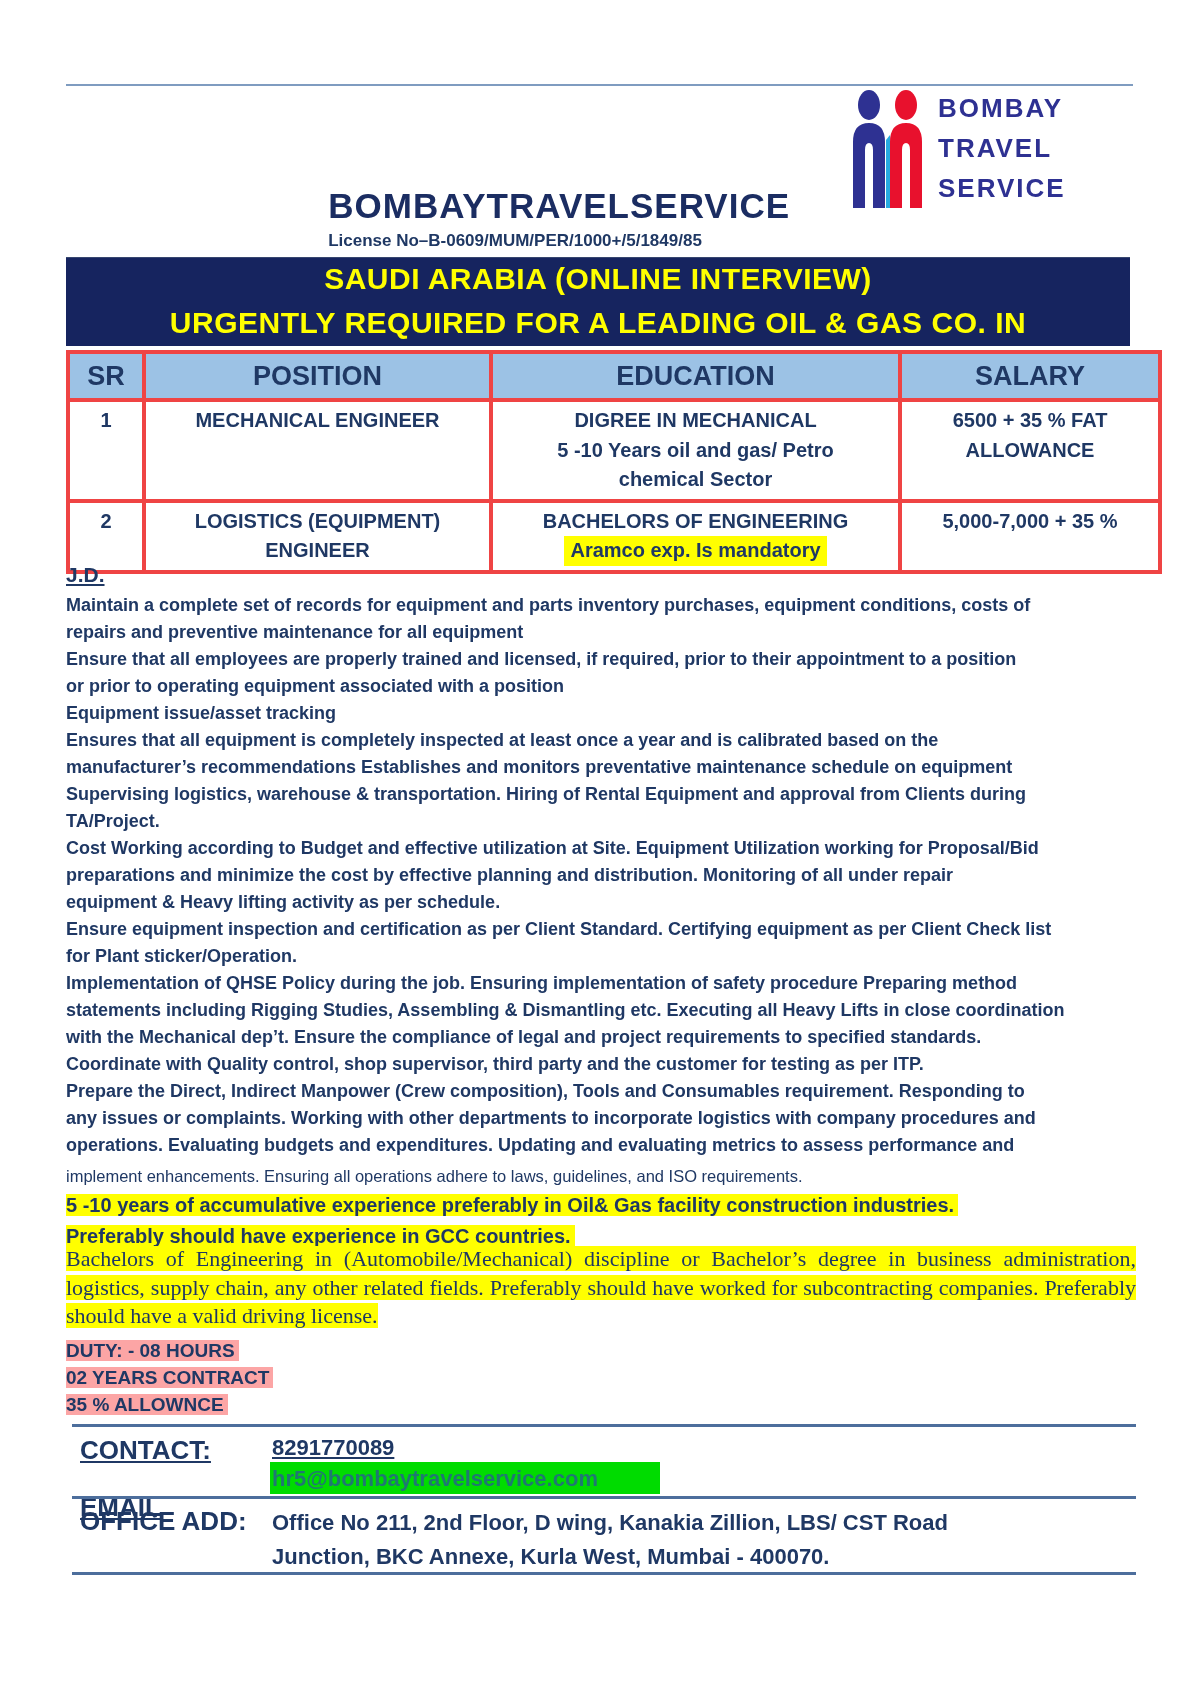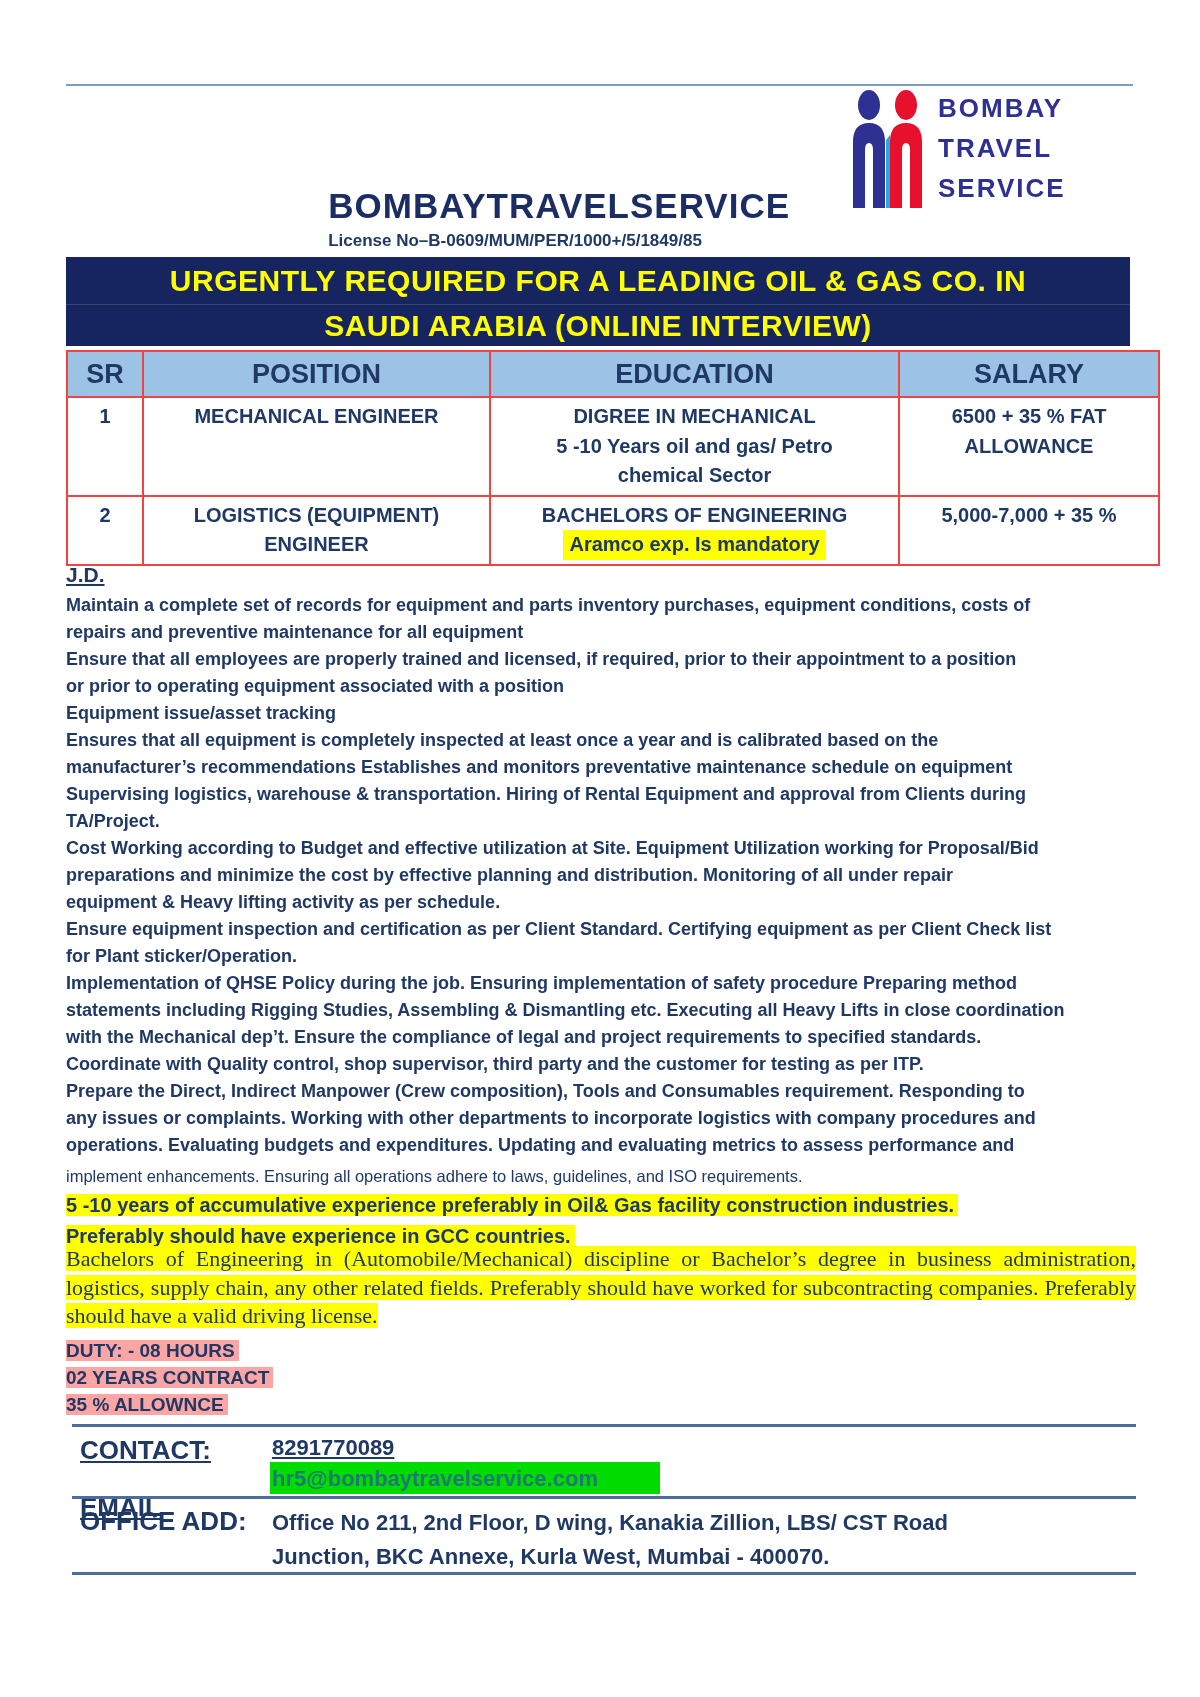--- a/index.html
+++ b/index.html
@@ -21,21 +21,21 @@
   .logo svg{flex:0 0 auto;}
   .logo-text{margin-left:10px;margin-top:2px;font-size:26px;font-weight:800;
     letter-spacing:2px;line-height:40px;color:#2e3192;}
   
   .banner{left:66px;top:257px;width:1064px;background:#16245f;}
   .banner-line{height:47px;display:flex;align-items:center;justify-content:center;
     font-size:30px;font-weight:800;color:#ffff00;letter-spacing:0.5px;}
   .banner-line.second{height:41px;border-top:1px solid #37466f;}
   
   table.jobs{left:66px;top:350px;width:1092px;position:absolute;border-collapse:collapse;table-layout:fixed;}
-  table.jobs td,table.jobs th{border:2px solid #ef4444;vertical-align:top;padding:4px 4px;}
+  table.jobs td,table.jobs th{border:4px solid #ef4444;vertical-align:top;padding:4px 4px;}
   table.jobs th{background:#9cc2e5;color:#1f3864;font-size:27px;font-weight:800;
     height:40px;vertical-align:middle;padding:2px;}
   table.jobs td{font-size:20px;font-weight:700;text-align:center;line-height:29.5px;color:#1f3864;}
   .row1 td{height:84px;padding-top:8px;}
   .row2 td{height:54px;padding-top:6px;}
   .prelines{white-space:pre-line;border-radius:22px;}
   .aramco-hl{display:inline-block;background:#ffff00;padding:0 6px;}
   
   .jd-heading{left:66px;top:563px;font-size:21px;font-weight:800;text-decoration:underline;}
   .jd-body{left:66px;top:592px;width:1072px;font-size:18px;font-weight:700;
@@ -86,22 +86,22 @@
       <path d="M47,118 V52 Q47,33 63,33 Q79,33 79,52 V118 H67 V60 Q67,53 63,53 Q59,53 59,60 V118 Z" fill="#e8112d"></path>
     </svg>
     <div class="logo-text">
       <div>BOMBAY</div>
       <div>TRAVEL</div>
       <div>SERVICE</div>
     </div>
   </div>
 
   <div class="abs banner">
+    <div class="banner-line second">SAUDI ARABIA (ONLINE INTERVIEW)</div>
     <div class="banner-line">URGENTLY REQUIRED FOR A LEADING OIL &amp; GAS CO. IN</div>
-    <div class="banner-line second">SAUDI ARABIA (ONLINE INTERVIEW)</div>
   </div>
 
   <table class="jobs">
     <colgroup>
       <col style="width:76px">
         <col style="width:347px">
         <col style="width:409px">
         <col style="width:260px">
     </colgroup>
     <tbody>

